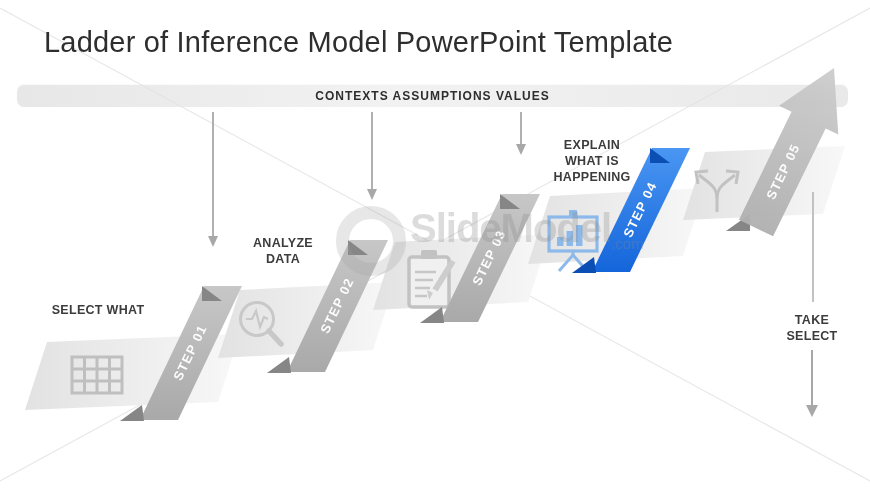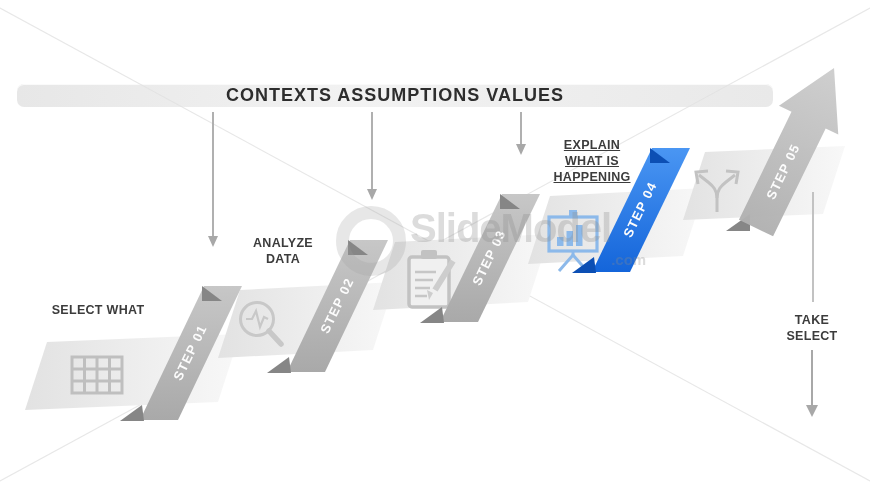--- a/index.html
+++ b/index.html
@@ -5,56 +5,57 @@
   html,body{margin:0;padding:0;background:#ffffff;}
   .slide{
     position:relative;width:870px;height:489px;background:#ffffff;overflow:hidden;
     font-family:"Liberation Sans",sans-serif;
   }
   .title{
     position:absolute;left:44px;top:26px;font-size:29px;font-weight:400;
     color:#2e2e2e;letter-spacing:0.2px;white-space:nowrap;z-index:3;
   }
   .banner{
-    position:absolute;left:17px;width:756px;border-radius:7px;z-index:1;
+    position:absolute;left:17px;width:831px;border-radius:7px;z-index:1;
     display:flex;align-items:center;justify-content:center;
-    font-size:18px;font-weight:bold;color:#2d2d2d;letter-spacing:1px;
+    font-size:12px;font-weight:bold;color:#2d2d2d;letter-spacing:1px;
     background:linear-gradient(90deg,#e7e7e7 0%,#f2f2f2 45%,#e9e9e9 100%);
     box-shadow:inset 0 1px 0 #fafafa;
   }
   .banner-top{top:84px;height:23px;}
   .banner-bottom{top:431px;height:27px;}
   .diagram{position:absolute;left:0;top:0;width:870px;height:489px;z-index:2;pointer-events:none;}
   .step-label{
     position:absolute;transform:translateX(-50%);text-align:center;z-index:3;
     font-size:12.5px;font-weight:bold;color:#3c3c3c;line-height:1.27;
     letter-spacing:0.3px;white-space:pre-line;
   }
   .lbl-select{left:98px;top:303px;}
   .lbl-analyze{left:283px;top:236px;}
   .lbl-name{left:437px;top:191px;}
-  .lbl-explain{left:592px;top:138px;text-decoration:underline;}
+  .lbl-explain{left:592px;top:138px;}
   .lbl-decide{left:700px;top:238px;}
   .lbl-take{left:812px;top:313px;}
   .watermark{
     position:absolute;left:336px;top:206px;z-index:4;display:flex;align-items:flex-start;
     pointer-events:none;user-select:none;
   }
   .wm-ring{
     width:44px;height:44px;border-radius:50%;
     border:13px solid rgba(160,160,160,0.25);margin-right:4px;
   }
   .wm-text{font-size:40px;font-weight:bold;color:rgba(140,140,140,0.30);letter-spacing:-1px;}
-  .wm-com{font-size:15px;font-weight:bold;color:rgba(140,140,140,0.30);align-self:flex-end;margin-bottom:8px;}
+  .wm-com{font-size:15px;font-weight:normal;color:rgba(140,140,140,0.30);align-self:flex-end;margin-bottom:24px;}
 </style>
 </head>
 <body>
 
 <div class="slide">
 
+  <div class="title">Ladder of Inference Model PowerPoint Template</div>
 
   <div class="banner banner-top">
     <span>CONTEXTS ASSUMPTIONS VALUES</span>
   </div>
 
 
   <svg class="diagram" viewBox="0 0 870 489">
     <defs>
       <linearGradient id="gTread" x1="0" y1="0" x2="1" y2="0">
         <stop offset="0" stop-color="#e2e2e2"></stop>

